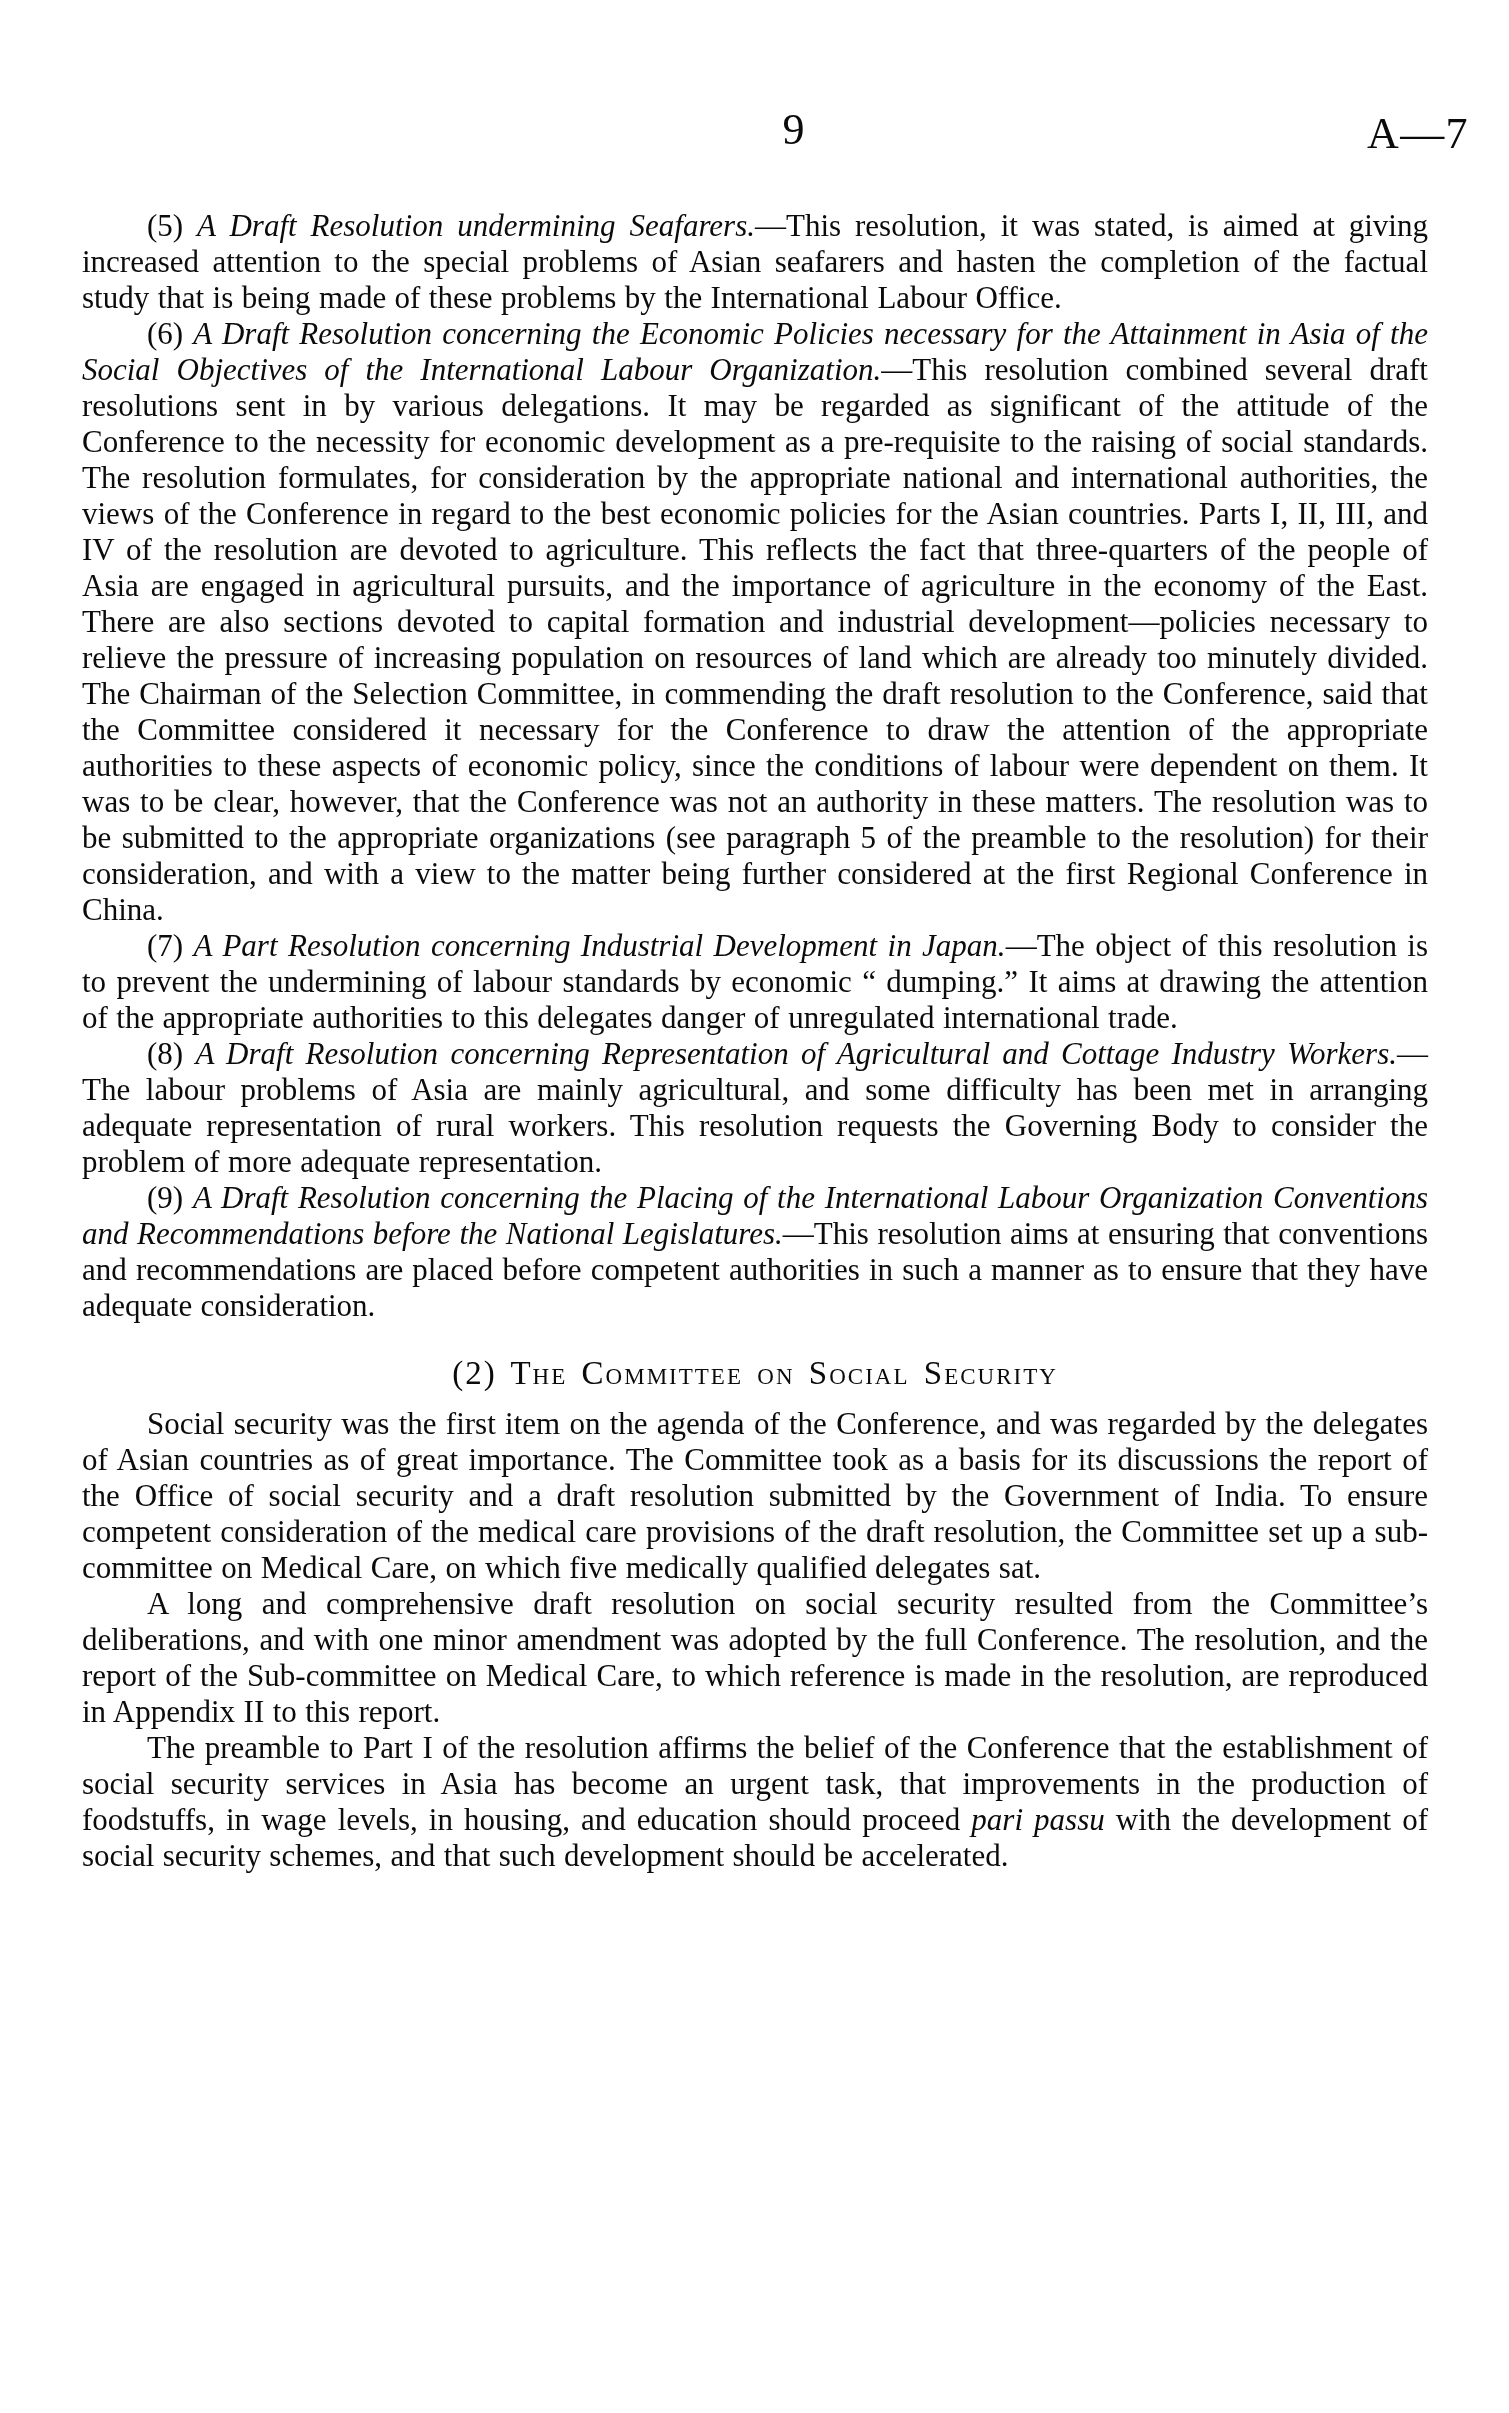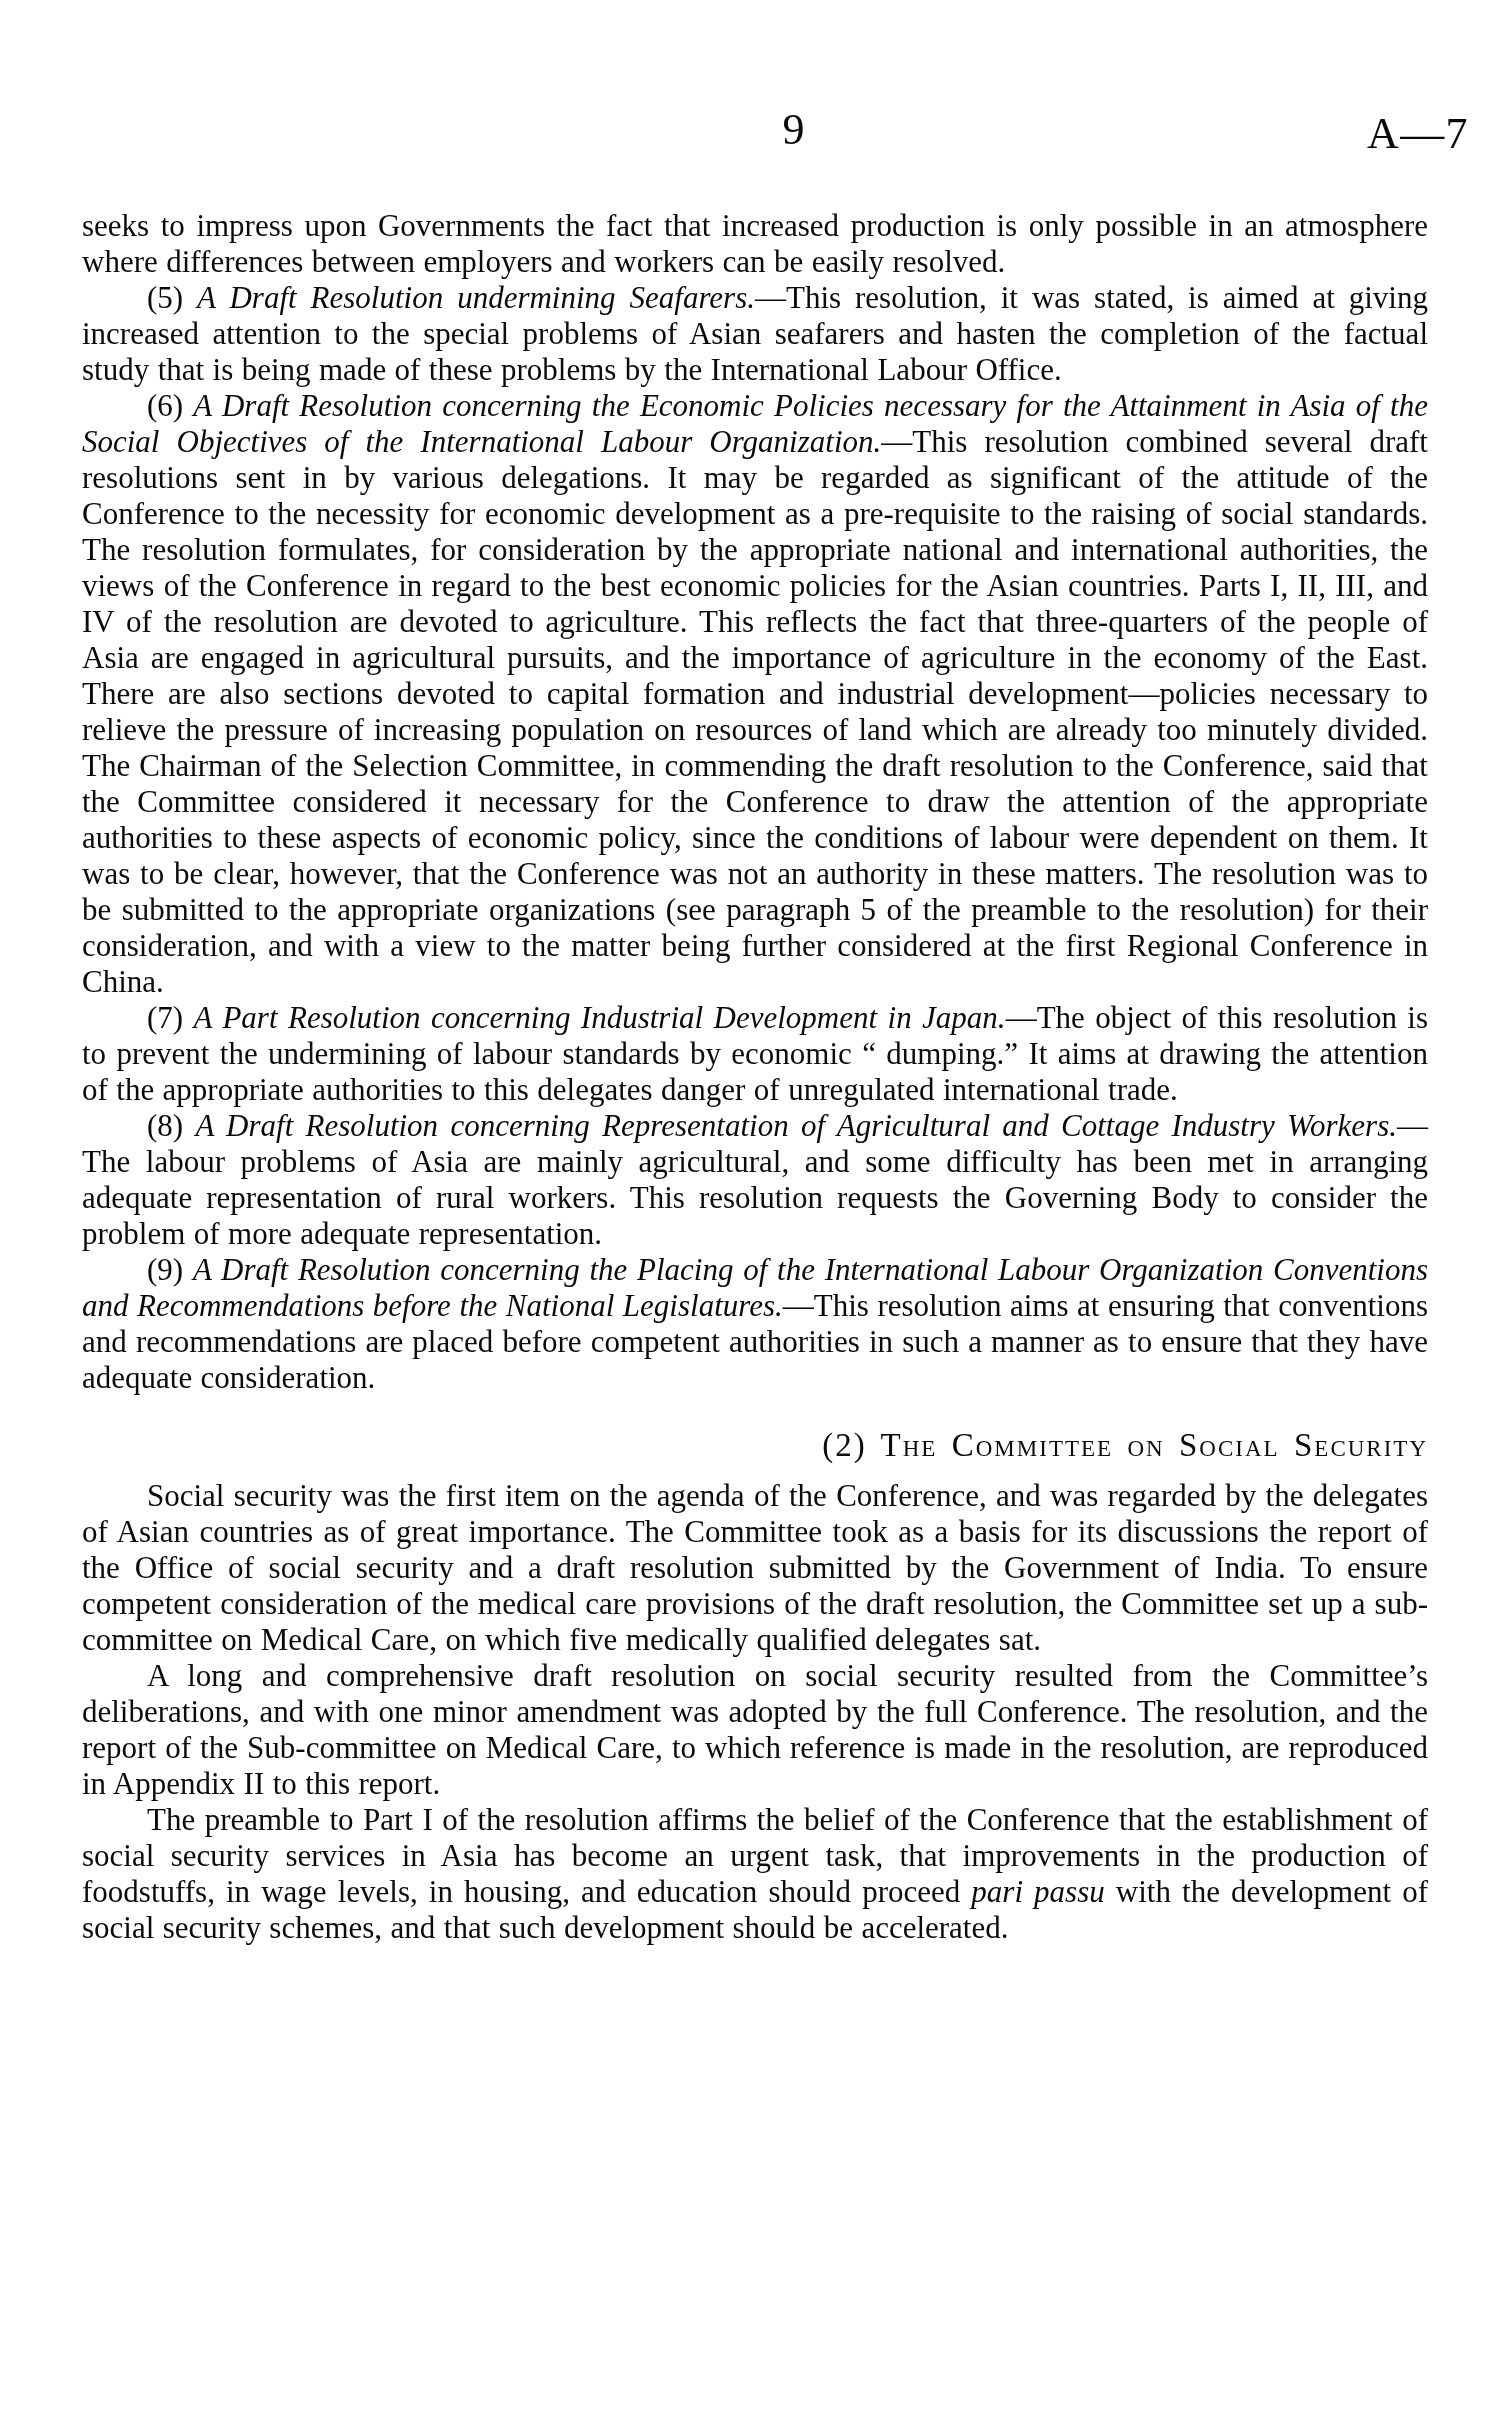--- a/index.html
+++ b/index.html
@@ -47,41 +47,40 @@
   }
   .doc-body p.para {
     margin: 0;
     text-indent: 65px;
   }
   .doc-body p.para.no-indent {
     text-indent: 0;
   }
   .doc-body p.heading {
     margin: 31px 0 15px 0;
-    text-align: right;
+    text-align: center;
     text-indent: 0;
     font-variant: small-caps;
     font-size: 33px;
     letter-spacing: 2px;
     word-spacing: 4.1px;
   }
   .doc-body i {
     font-style: italic;
   }
 </style>
 </head>
 <body>
 
 <div class="page">
   <div class="running-head">
     <span class="page-number">9</span>
     <span class="page-ref">A—7</span>
   </div>
   <div class="doc-body">
-      <p class="para no-indent"><span>seeks to impress upon Governments the fact that increased production is only possible in an atmosphere where differences between employers and workers can be easily resolved.</span></p>
       <p class="para"><span>(5) </span><i>A Draft Resolution undermining Seafarers.</i><span>—This resolution, it was stated, is aimed at giving increased attention to the special problems of Asian seafarers and hasten the completion of the factual study that is being made of these problems by the International Labour Office.</span></p>
       <p class="para"><span>(6) </span><i>A Draft Resolution concerning the Economic Policies necessary for the Attainment in Asia of the Social Objectives of the International Labour Organization.</i><span>—This resolution combined several draft resolutions sent in by various delegations.  It may be regarded as significant of the attitude of the Conference to the necessity for economic development as a pre-requisite to the raising of social standards.  The resolution formulates, for consideration by the appropriate national and international authorities, the views of the Conference in regard to the best economic policies for the Asian countries.  Parts I, II, III, and IV of the resolution are devoted to agriculture.  This reflects the fact that three-quarters of the people of Asia are engaged in agricultural pursuits, and the importance of agriculture in the economy of the East.  There are also sections devoted to capital formation and industrial development—policies necessary to relieve the pressure of increasing population on resources of land which are already too minutely divided.  The Chairman of the Selection Committee, in commending the draft resolution to the Conference, said that the Committee considered it necessary for the Conference to draw the attention of the appropriate authorities to these aspects of economic policy, since the conditions of labour were dependent on them.  It was to be clear, however, that the Conference was not an authority in these matters.  The resolution was to be submitted to the appropriate organizations (see paragraph 5 of the preamble to the resolution) for their consideration, and with a view to the matter being further considered at the first Regional Conference in China.</span></p>
       <p class="para"><span>(7) </span><i>A Part Resolution concerning Industrial Development in Japan.</i><span>—The object of this resolution is to prevent the undermining of labour standards by economic “ dumping.”  It aims at drawing the attention of the appropriate authorities to this delegates danger of unregulated international trade.</span></p>
       <p class="para"><span>(8) </span><i>A Draft Resolution concerning Representation of Agricultural and Cottage Industry Workers.</i><span>—The labour problems of Asia are mainly agricultural, and some difficulty has been met in arranging adequate representation of rural workers.  This resolution requests the Governing Body to consider the problem of more adequate representation.</span></p>
       <p class="para"><span>(9) </span><i>A Draft Resolution concerning the Placing of the International Labour Organization Conventions and Recommendations before the National Legislatures.</i><span>—This resolution aims at ensuring that conventions and recommendations are placed before competent authorities in such a manner as to ensure that they have adequate consideration.</span></p>
       <p class="heading"><span>(2) The Committee on Social Security</span></p>
       <p class="para"><span>Social security was the first item on the agenda of the Conference, and was regarded by the delegates of Asian countries as of great importance.  The Committee took as a basis for its discussions the report of the Office of social security and a draft resolution submitted by the Government of India.  To ensure competent consideration of the medical care provisions of the draft resolution, the Committee set up a sub-committee on Medical Care, on which five medically qualified delegates sat.</span></p>
       <p class="para"><span>A long and comprehensive draft resolution on social security resulted from the Committee’s deliberations, and with one minor amendment was adopted by the full Conference.  The resolution, and the report of the Sub-committee on Medical Care, to which reference is made in the resolution, are reproduced in Appendix II to this report.</span></p>
       <p class="para"><span>The preamble to Part I of the resolution affirms the belief of the Conference that the establishment of social security services in Asia has become an urgent task, that improvements in the production of foodstuffs, in wage levels, in housing, and education should proceed </span><i>pari passu</i><span> with the development of social security schemes, and that such development should be accelerated.</span></p>
     </div>

